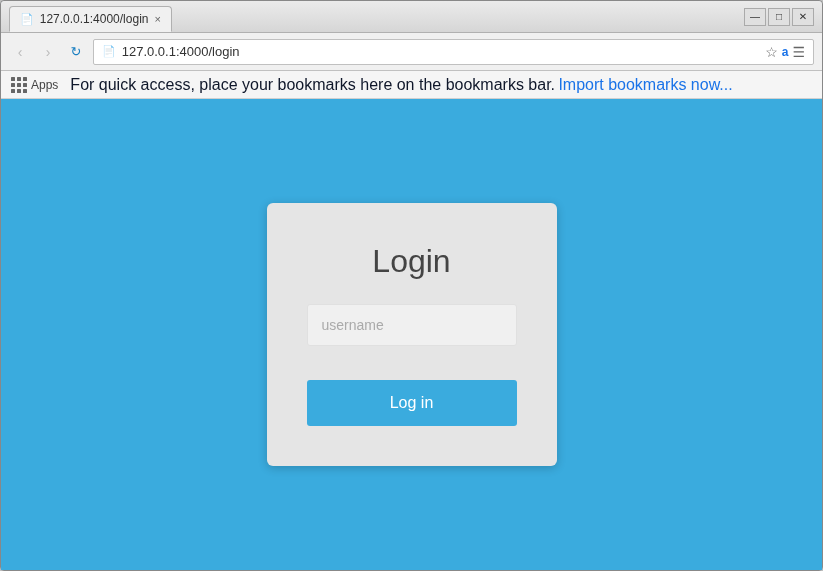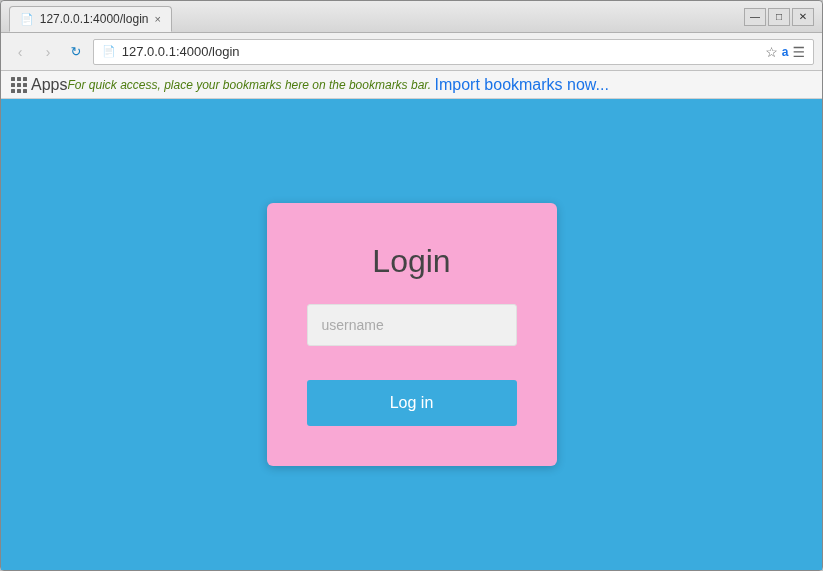--- a/index.html
+++ b/index.html
@@ -158,64 +158,64 @@
       align-items: center;
       padding: 0 10px;
       font-size: 12px;
       color: #555;
     }
 
     .apps-btn {
       display: flex;
       align-items: center;
       gap: 4px;
+      margin-right: 12px;
       cursor: pointer;
       color: #444;
-      font-size: 16px;
+      font-size: 12px;
     }
 
     .apps-grid {
       display: grid;
       grid-template-columns: repeat(3, 4px);
       grid-template-rows: repeat(3, 4px);
       gap: 2px;
     }
 
     .apps-grid span {
       width: 4px;
       height: 4px;
       background: #666;
       border-radius: 0.5px;
     }
 
     .bookmarks-text {
-      color: #4d7c0f;
-      font-size: 12px;
-      font-style: italic;
+      color: #0f172a;
+      font-size: 16px;
     }
 
     .bookmarks-link {
       color: #1a73e8;
       font-size: 16px;
       cursor: pointer;
       text-decoration: none;
     }
 
     
     .page-content {
       flex: 1;
       background: #3aabde;
       display: flex;
       align-items: center;
       justify-content: center;
     }
 
     
     .login-card {
-      background: #f9a8d4;
+      background: #e5e5e5;
       border-radius: 6px;
       padding: 40px 40px 40px 40px;
       width: 290px;
       box-shadow: 0 2px 10px rgba(0,0,0,0.2);
       display: flex;
       flex-direction: column;
       align-items: center;
       gap: 18px;
     }
 

